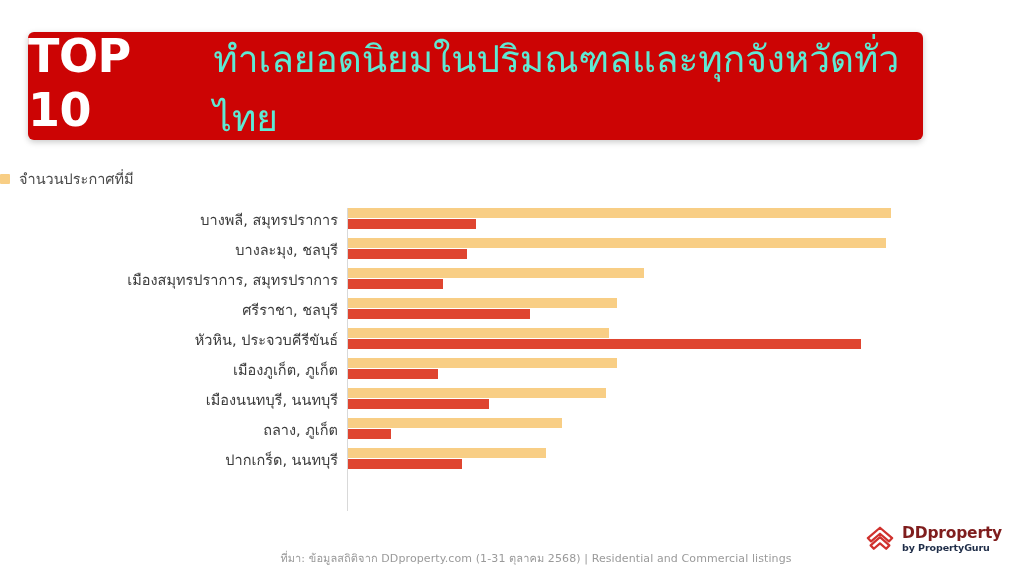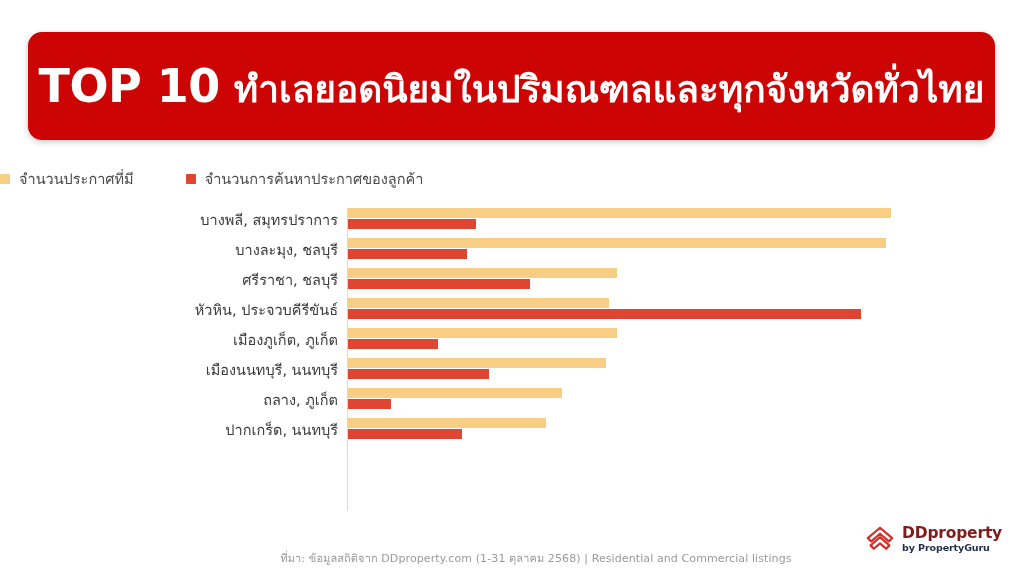--- a/index.html
+++ b/index.html
@@ -3,32 +3,32 @@
 <meta charset="utf-8">
 <style>
   html,body{margin:0;padding:0;}
   body{
     width:1024px;height:576px;background:#ffffff;
     font-family:"DejaVu Sans","Liberation Sans",sans-serif;
     overflow:hidden;position:relative;
   }
   
   .banner{
-    position:absolute;left:28px;top:32px;width:967px;height:108px;
-    background:#CC0404;border-radius:14px;
+    position:absolute;left:28px;top:32px;width:895px;height:108px;
+    background:#CC0404;border-radius:6px;
     display:flex;align-items:center;justify-content:center;
     box-shadow:0 2px 6px rgba(0,0,0,.22);
   }
   .banner-inner{display:flex;align-items:baseline;gap:14px;transform:translateY(2px);}
   .banner-top10{
     font-size:46px;font-weight:bold;color:#ffffff;letter-spacing:-0.5px;
     font-family:"DejaVu Sans","Liberation Sans",sans-serif;
   }
   .banner-sub{
-    font-size:37px;font-weight:bold;color:#ffffff;letter-spacing:0px;
+    font-size:37px;font-weight:normal;color:#5eead4;letter-spacing:0px;
     font-family:"DejaVu Sans","Liberation Sans",sans-serif;
   }
 
   
   .legend{
     position:absolute;left:0;top:172px;width:1024px;
     display:flex;justify-content:flex-start;align-items:center;gap:52px;
   }
   .legend-item{display:flex;align-items:center;gap:9px;}
   .legend-swatch{width:10px;height:10px;display:inline-block;border-radius:1px;}
@@ -74,41 +74,44 @@
     <span class="banner-top10">TOP 10</span>
     <span class="banner-sub">ทำเลยอดนิยมในปริมณฑลและทุกจังหวัดทั่วไทย</span>
   </div>
 </div>
 
 <div class="legend">
   <div class="legend-item">
     <span class="legend-swatch" style="background:#F8CE85"></span>
     <span class="legend-label">จำนวนประกาศที่มี</span>
   </div>
-  <div class="legend-item">
-    <span class="legend-swatch" style="background:#DF4530"></span>
-    <span class="legend-label">จำนวนการค้นหาประกาศของลูกค้า</span>
-  </div>
 </div>
 
 <div class="chart">
   <div class="axis-line"></div>
   <div class="rows" id="chart-rows">
       <div class="row">
         <div class="row-label">บางพลี, สมุทรปราการ</div>
         <div class="bar-wrap">
           <div class="bar listings" style="width: 543px; background: rgb(248, 206, 133);"></div>
           <div class="bar searches" style="width: 127.605px; background: rgb(223, 69, 48);"></div>
         </div>
       </div>
       <div class="row">
         <div class="row-label">บางละมุง, ชลบุรี</div>
         <div class="bar-wrap">
           <div class="bar listings" style="width: 537.57px; background: rgb(248, 206, 133);"></div>
           <div class="bar searches" style="width: 119.46px; background: rgb(223, 69, 48);"></div>
+        </div>
+      </div>
+      <div class="row">
+        <div class="row-label">เมืองสมุทรปราการ, สมุทรปราการ</div>
+        <div class="bar-wrap">
+          <div class="bar listings" style="width: 295.935px; background: rgb(248, 206, 133);"></div>
+          <div class="bar searches" style="width: 95.025px; background: rgb(223, 69, 48);"></div>
         </div>
       </div>
       <div class="row">
         <div class="row-label">ศรีราชา, ชลบุรี</div>
         <div class="bar-wrap">
           <div class="bar listings" style="width: 268.785px; background: rgb(248, 206, 133);"></div>
           <div class="bar searches" style="width: 181.905px; background: rgb(223, 69, 48);"></div>
         </div>
       </div>
       <div class="row">

